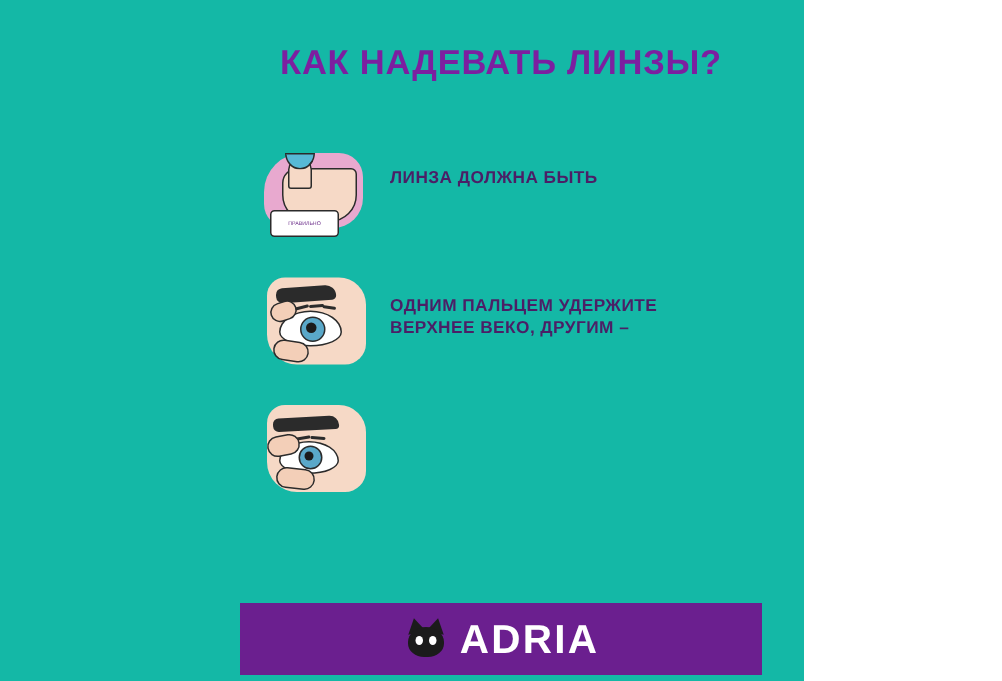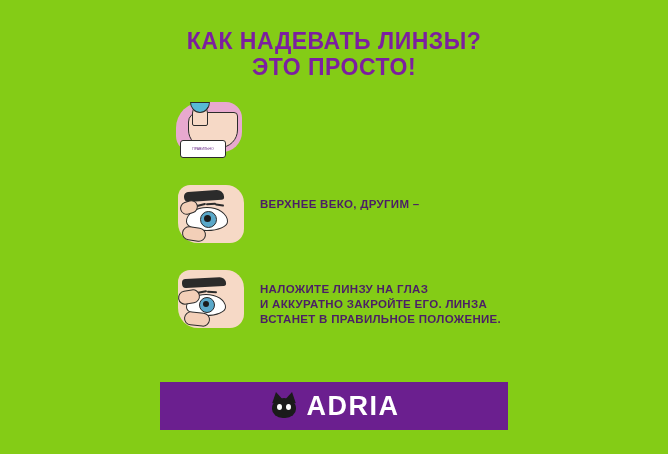--- a/index.html
+++ b/index.html
@@ -8,23 +8,23 @@
   }
   body {
     width: 668px;
     height: 454px;
     background: #ffffff;
     font-family: "Liberation Sans", sans-serif;
     overflow: hidden;
   }
   .poster {
     position: relative;
-    width: 668px;
+    width: 536px;
     height: 454px;
-    background: #84cc16;
+    background: #14b8a6;
   }
   .title-block {
     position: absolute;
     top: 28px;
     left: 0;
     width: 668px;
     text-align: center;
   }
   .title-line {
     color: #7c1fa0;
@@ -221,21 +221,21 @@
     width: 38px; height: 20px;
   }
   .s4-iris { left: 27px; top: 31px; width: 14px; height: 14px; }
   .s4-pupil { left: 31px; top: 35px; width: 6px; height: 6px; }
   .s4-f1 { left: 6px; top: 24px; width: 20px; height: 12px; transform: rotate(-10deg); }
   .s4-f2 { left: 12px; top: 46px; width: 24px; height: 12px; transform: rotate(6deg); }
   
   .brandbar {
     position: absolute;
     left: 160px;
-    bottom: 24px;
+    bottom: 4px;
     width: 348px;
     height: 48px;
     background: #6b1f8f;
     display: flex;
     align-items: center;
     justify-content: center;
   }
   .brand-inner {
     display: flex;
     align-items: center;
@@ -278,75 +278,71 @@
     letter-spacing: 1.5px;
   }
 </style>
 </head>
 <body>
 
 <div class="poster">
 
   <div class="title-block">
     <div class="title-line">КАК НАДЕВАТЬ ЛИНЗЫ?</div>
-    <div class="title-line">ЭТО ПРОСТО!</div>
   </div>
 
   <div class="steps">
 
 
     <div class="step">
       <div class="step-art">
         <div class="s2-pinkbg"></div>
         <div class="s2-hand"></div>
         <div class="s2-finger"></div>
         <div class="s2-lens"></div>
         <div class="s2-note">ПРАВИЛЬНО</div>
       </div>
       <div class="step-text">
+        <span class="tl">ЛИНЗА ДОЛЖНА БЫТЬ</span>
       </div>
     </div>
 
     <div class="step">
       <div class="step-art">
         <div class="face-bg"></div>
         <div class="brow s3-brow"></div>
         <div class="eye-white s3-eye"></div>
         <div class="iris s3-iris"></div>
         <div class="pupil s3-pupil"></div>
         <div class="lash" style="left:16px;top:25px;width:10px;transform:rotate(-28deg);"></div>
         <div class="lash" style="left:24px;top:23px;width:10px;transform:rotate(-14deg);"></div>
         <div class="lash" style="left:34px;top:22px;width:10px;transform:rotate(-4deg);"></div>
         <div class="lash" style="left:43px;top:23px;width:9px;transform:rotate(8deg);"></div>
         <div class="fingertip s3-f1"></div>
         <div class="fingertip s3-f2"></div>
       </div>
       <div class="step-text">
+        <span class="tl">ОДНИМ ПАЛЬЦЕМ УДЕРЖИТЕ</span>
         <span class="tl">ВЕРХНЕЕ ВЕКО, ДРУГИМ –</span>
       </div>
     </div>
 
     <div class="step">
       <div class="step-art">
         <div class="face-bg"></div>
         <div class="brow s4-brow"></div>
         <div class="eye-white s4-eye"></div>
         <div class="iris s4-iris"></div>
         <div class="pupil s4-pupil"></div>
         <div class="lash" style="left:16px;top:27px;width:10px;transform:rotate(-24deg);"></div>
         <div class="lash" style="left:25px;top:25px;width:10px;transform:rotate(-10deg);"></div>
         <div class="lash" style="left:35px;top:25px;width:10px;transform:rotate(4deg);"></div>
         <div class="fingertip s4-f1"></div>
         <div class="fingertip s4-f2"></div>
       </div>
-      <div class="step-text">
-        <span class="tl">НАЛОЖИТЕ ЛИНЗУ НА ГЛАЗ</span>
-        <span class="tl">И АККУРАТНО ЗАКРОЙТЕ ЕГО. ЛИНЗА</span>
-        <span class="tl">ВСТАНЕТ В ПРАВИЛЬНОЕ ПОЛОЖЕНИЕ.</span>
-      </div>
     </div>
 
   </div>
 
   <div class="brandbar">
     <div class="brand-inner">
       <div class="cat">
         <div class="cat-ear l"></div>
         <div class="cat-ear r"></div>
         <div class="cat-head"></div>

